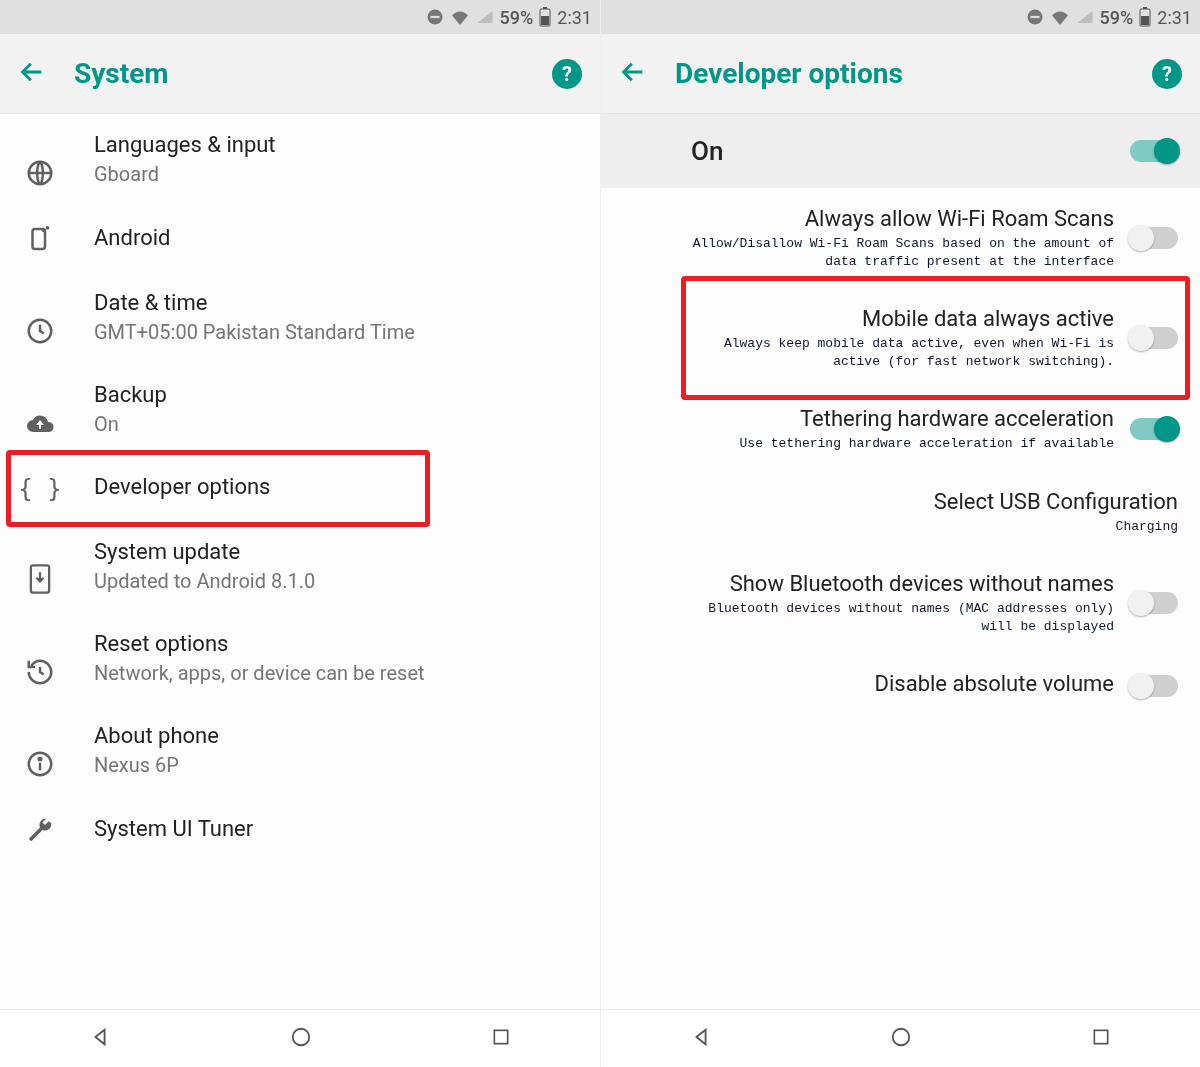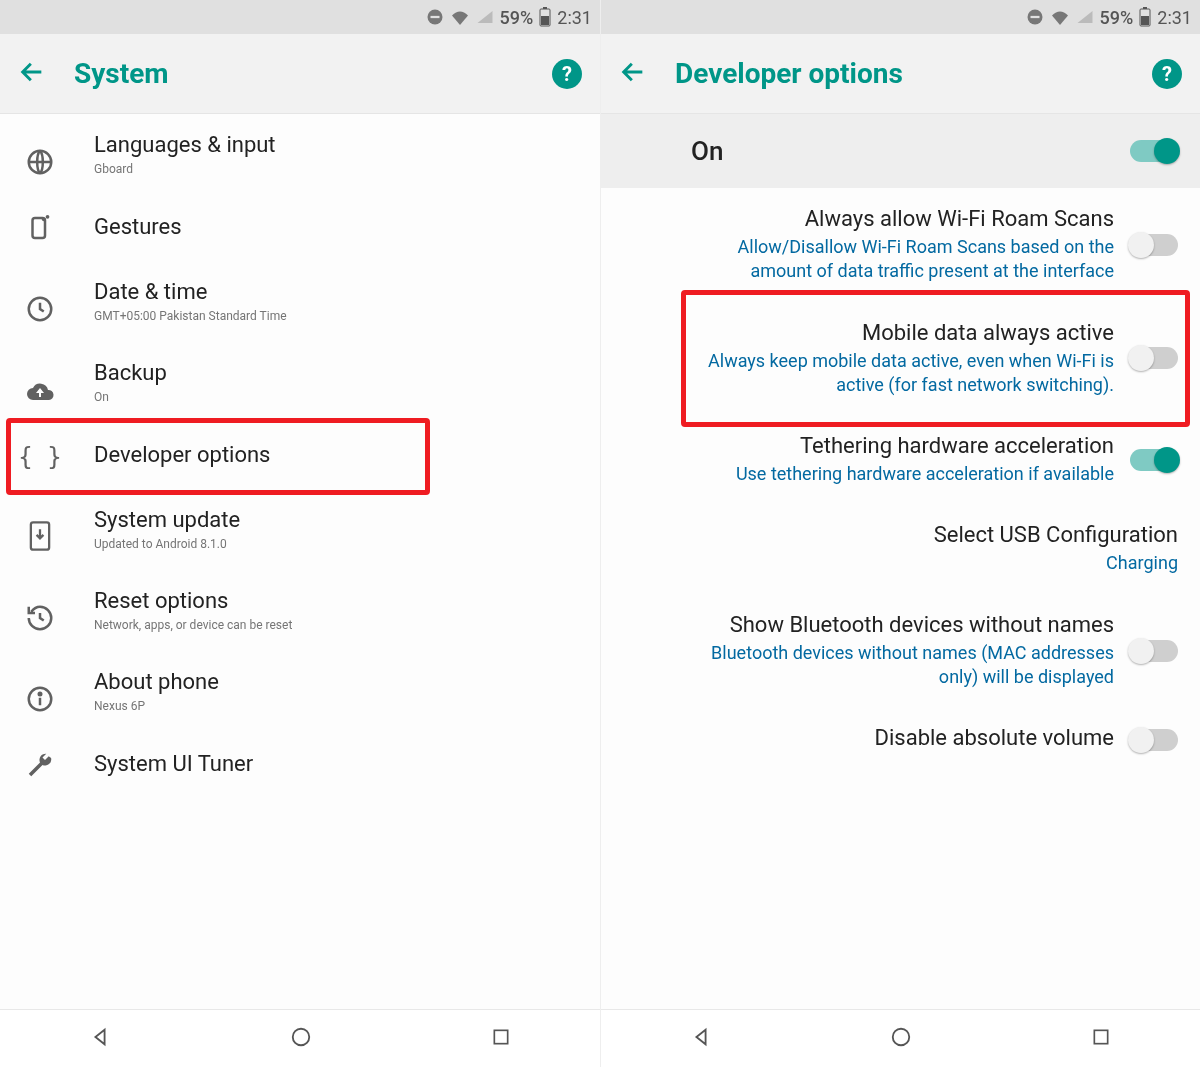--- a/index.html
+++ b/index.html
@@ -83,21 +83,21 @@
     justify-content: center;
     color: #616161;
   }
   .list-item .text-slot { flex: 1; }
   .list-item .title-text {
     font-size: 22px;
     color: #222;
     margin-bottom: 4px;
   }
   .list-item .sub-text {
-    font-size: 12px;
+    font-size: 20px;
     color: #757575;
     line-height: 1.35;
   }
   .highlight-box {
     position: absolute;
     border: 5px solid #ef1c22;
     border-radius: 4px;
     pointer-events: none;
   }
   
@@ -112,21 +112,21 @@
   }
   .master-row .label { flex:1; }
   
   .dev-item {
     display:flex;
     padding: 18px 22px 18px 22px;
     gap: 16px;
   }
   .dev-item .text-slot { flex:1; padding-left: 68px; text-align: right; }
   .dev-item .title-text { font-size: 22px; color:#222; margin-bottom:4px; }
-  .dev-item .sub-text { font-size: 18px; color:#0369a1; line-height:1.35; }
+  .dev-item .sub-text { font-size: 13px; color:#0f172a; line-height:1.35;font-family:Liberation Mono, monospace; }
   .switch {
     width: 48px; height: 22px;
     border-radius: 11px;
     position: relative;
     align-self: center;
     flex-shrink:0;
   }
   .switch .knob {
     width: 26px; height: 26px; border-radius:50%;
     position:absolute; top:-2px;
@@ -206,21 +206,21 @@
         </div>
         <div class="list-item">
           <div class="icon-slot">
             <svg width="30" height="30" viewBox="0 0 24 24" fill="#616161">
               <rect x="6" y="4" width="10" height="16" rx="2" fill="none" stroke="#616161" stroke-width="2"></rect>
               <circle cx="15" cy="5" r="1.5"></circle>
               <circle cx="18" cy="3" r="1.5"></circle>
             </svg>
           </div>
           <div class="text-slot">
-            <div class="title-text">Gestures</div>
+            <div class="title-text">Android</div>
           </div>
         </div>
         <div class="list-item">
           <div class="icon-slot">
             <svg width="30" height="30" viewBox="0 0 24 24" fill="none" stroke="#616161" stroke-width="2">
               <circle cx="12" cy="12" r="9"></circle>
               <path d="M12 7v5l3 2"></path>
             </svg>
           </div>
           <div class="text-slot">

